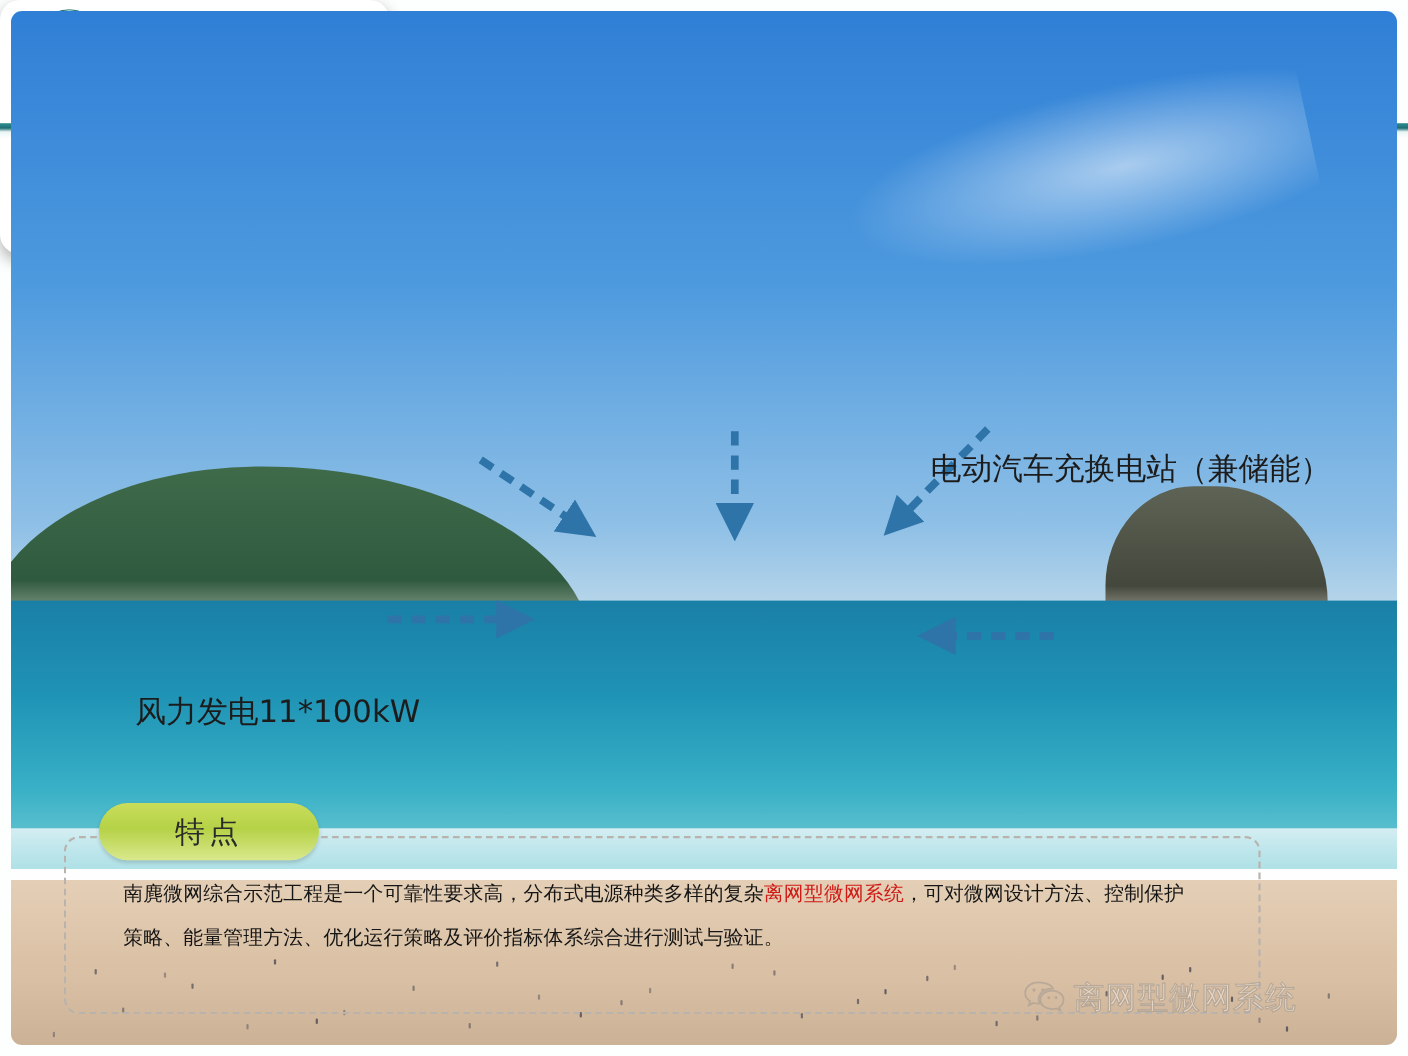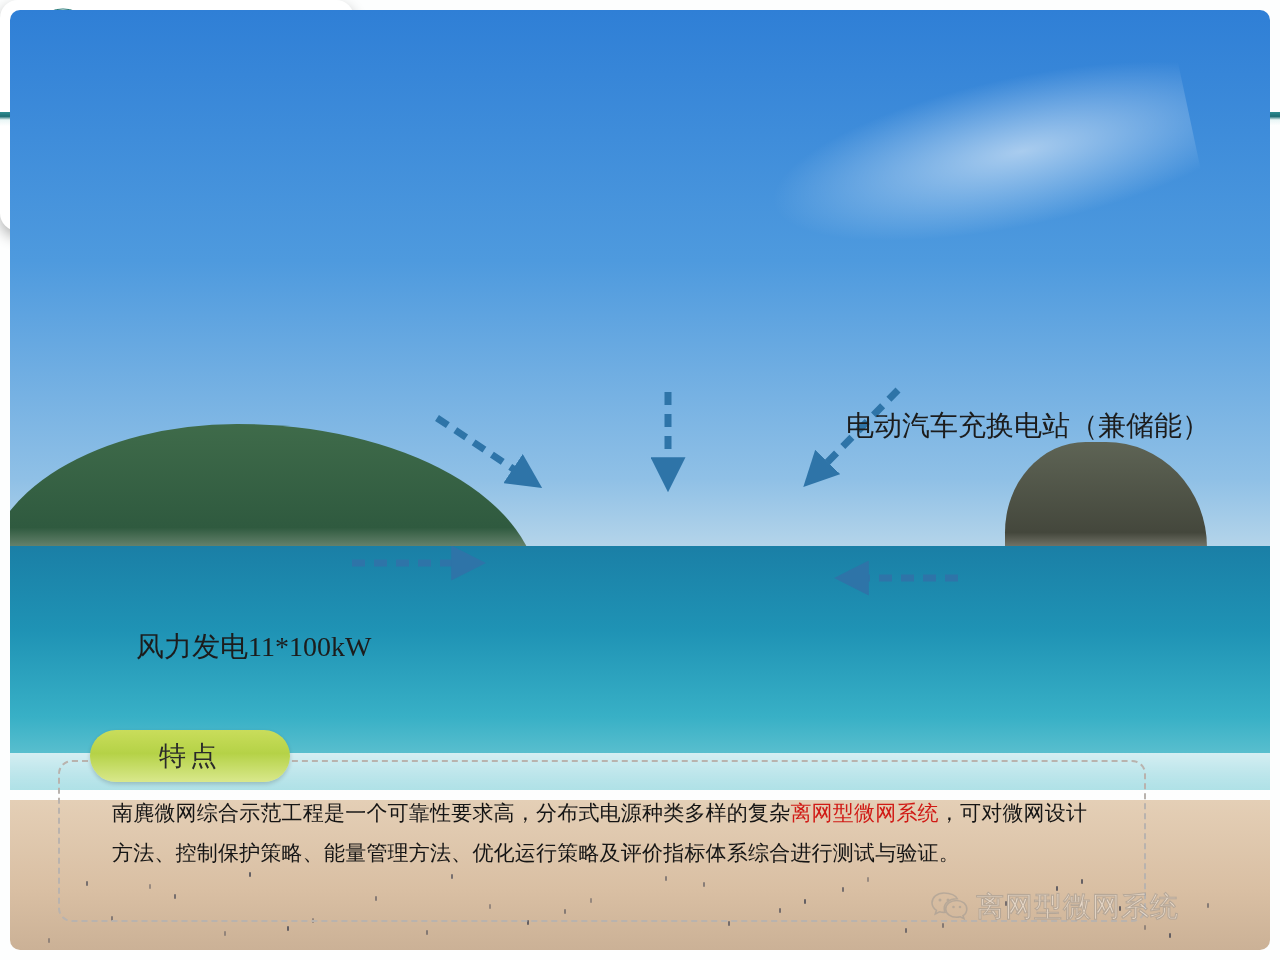--- a/index.html
+++ b/index.html
@@ -152,34 +152,34 @@
 
   
   .arrows{position:absolute;inset:0;pointer-events:none;}
 
   
   .cap{position:absolute;font-size:28px;color:#1c1c1c;white-space:nowrap;
     font-family:"DejaVu Sans","Liberation Sans",sans-serif;}
   #cap-solar{left:234px;top:410px;}
   #cap-ocean{left:549px;top:357px;}
   #cap-ev{left:846px;top:407px;}
-  #cap-wind{left:136px;top:628px;font-family:Liberation Serif, serif;}
+  #cap-wind{left:123px;top:628px;}
   #cap-diesel{left:922px;top:628px;}
 
   
   .feat-box{position:absolute;left:58px;top:760px;width:1088px;height:162px;
     border:2px dashed #b9b3ae;border-radius:14px;box-sizing:border-box;background:transparent;}
   .feat-pill{position:absolute;left:90px;top:730px;width:200px;height:52px;border-radius:26px;
     background:linear-gradient(180deg,#c9dd5b 0%,#b5d247 45%,#d9e88c 100%);
     box-shadow:0 2px 4px rgba(0,0,0,.18);display:flex;align-items:center;justify-content:center;}
   .feat-pill span{font-family:"Liberation Serif","DejaVu Serif",serif;
     font-size:27px;color:#2a2a2a;letter-spacing:4px;}
   .feat-text{position:absolute;left:112px;top:793px;width:980px;
     font-family:"DejaVu Sans","Liberation Sans",sans-serif;
-    font-size:21px;line-height:40px;color:#151515;letter-spacing:.2px;}
+    font-size:18px;line-height:40px;color:#151515;letter-spacing:.2px;}
   .feat-text .hl{color:#d01a15;}
 
   
   .watermark{position:absolute;left:930px;top:888px;display:flex;align-items:center;opacity:.42;}
   .wm-text{font-family:"DejaVu Sans","Liberation Sans",sans-serif;
     font-size:28px;color:#ffffff;letter-spacing:1px;
     -webkit-text-stroke:1px #8c8c8c;text-shadow:0 0 1px #9a9a9a;}
   .wm-icon{margin-right:6px;}
 </style>
 </head>

